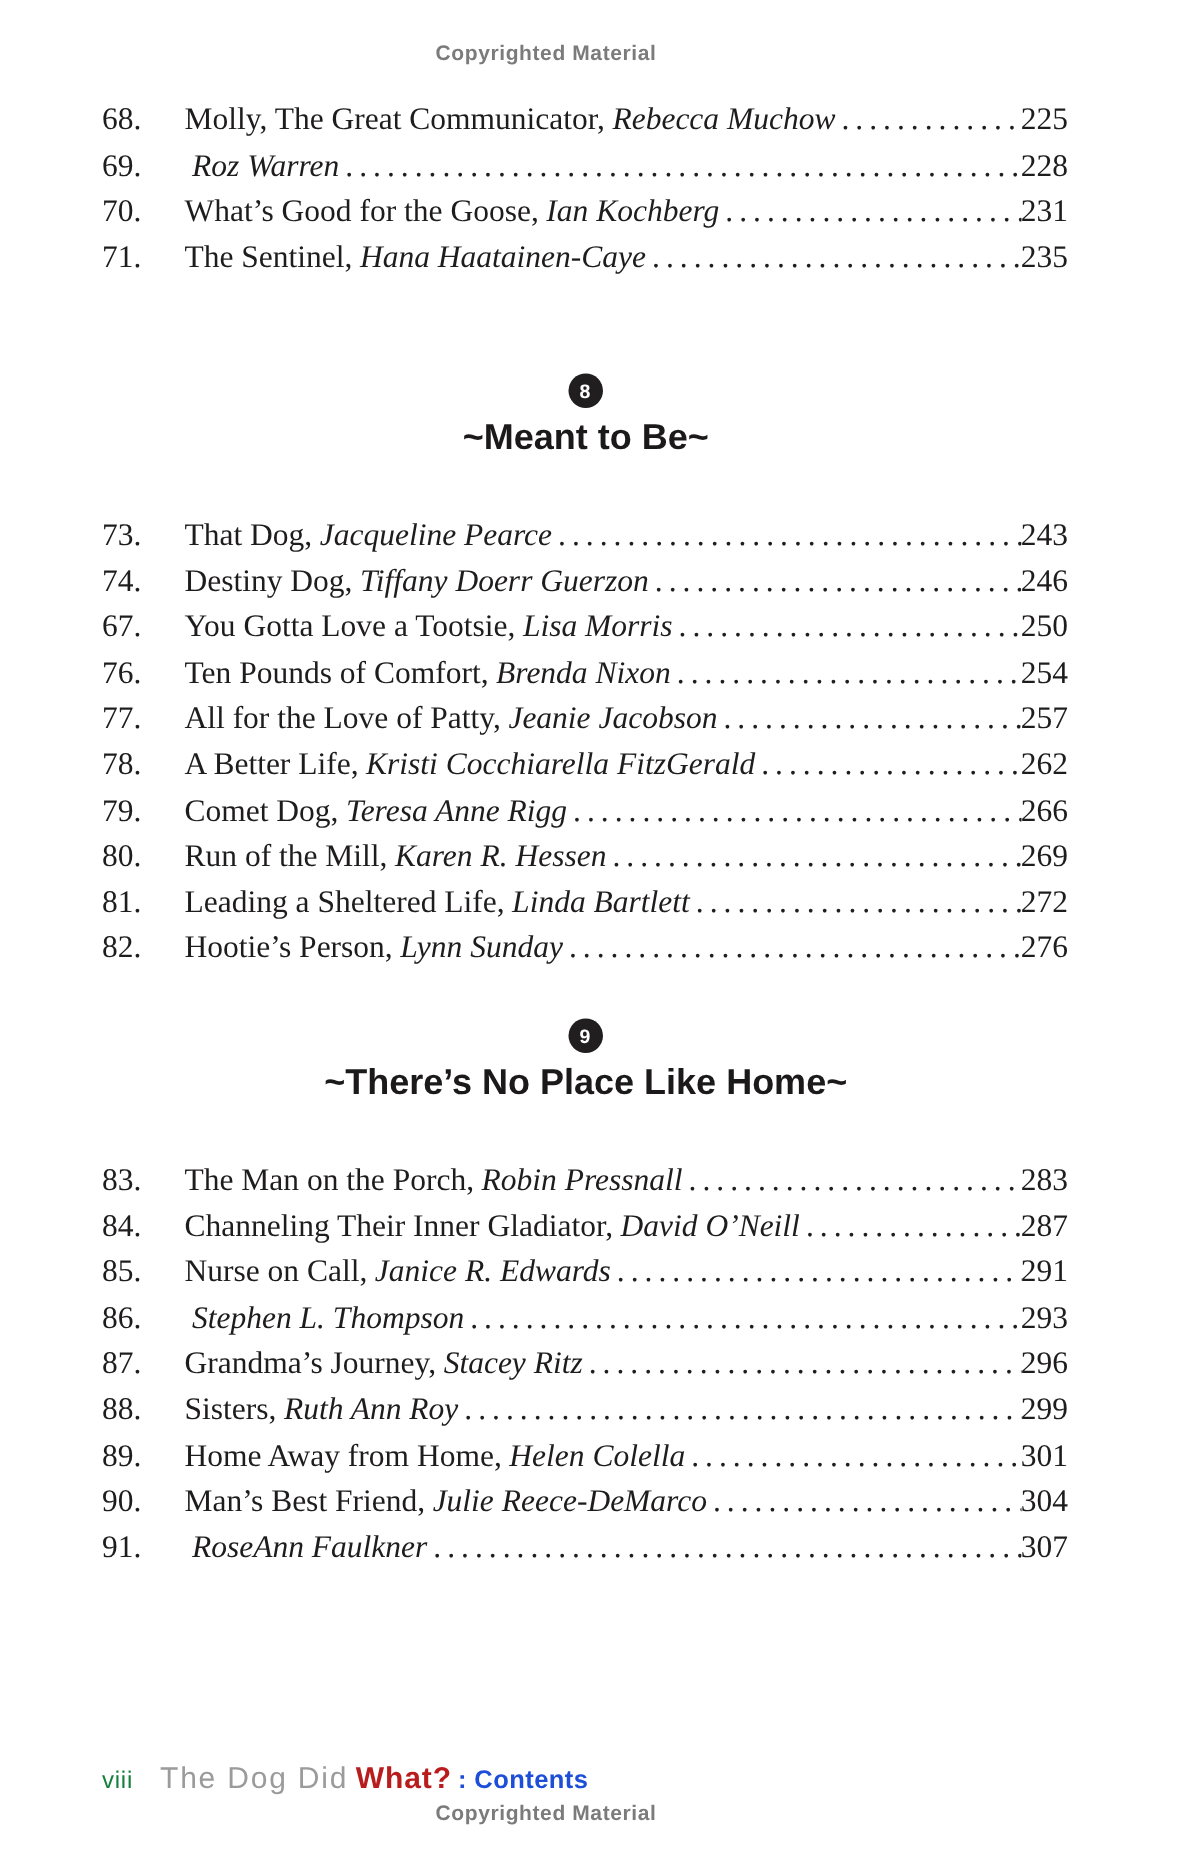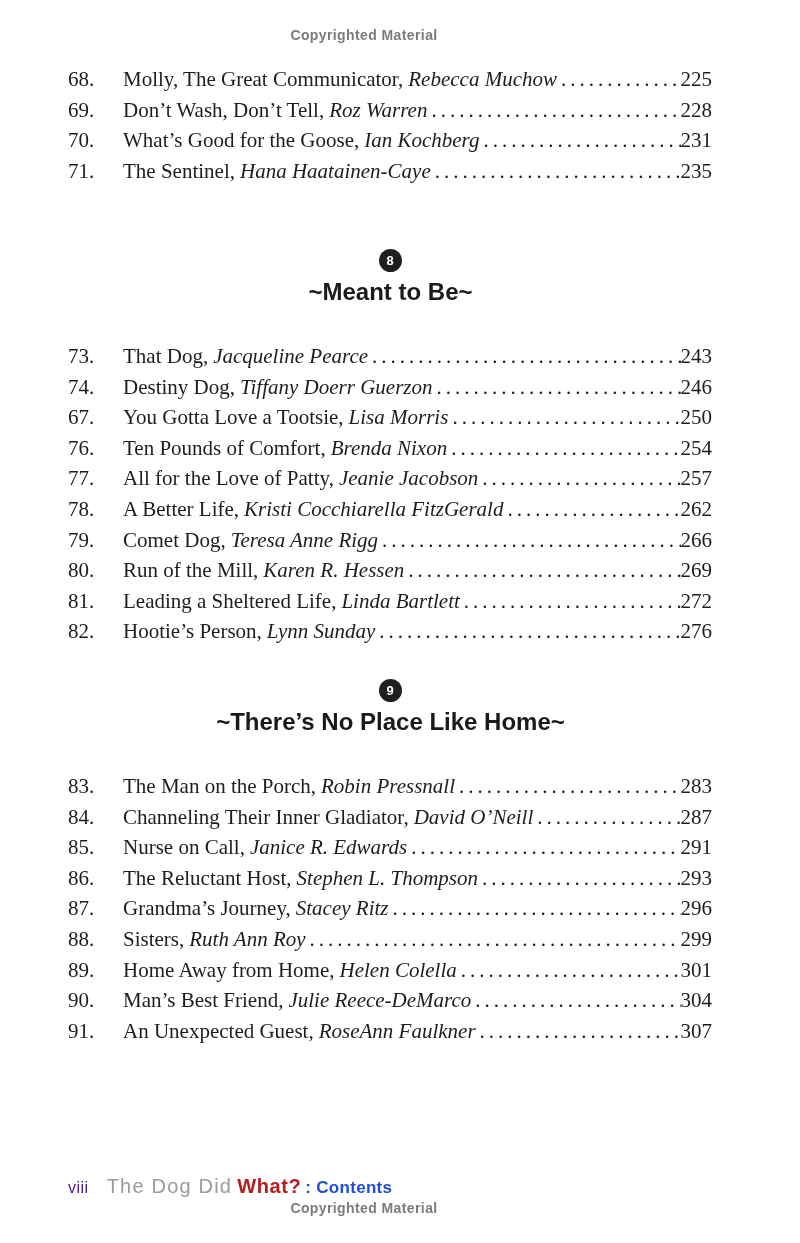--- a/index.html
+++ b/index.html
@@ -41,21 +41,21 @@
     position:absolute;left:1px;right:0;text-align:center;
     font-family:"Liberation Sans",sans-serif;font-weight:600;
     font-size:24px;color:#1b191a;
   }
   .heading-8{top:278px;}
   .heading-9{top:708px;}
   .footer-line{
     position:absolute;left:68px;top:1175px;white-space:nowrap;
     font-family:"Liberation Sans",sans-serif;
   }
-  .folio{font-size:16px;color:#4c1d95;letter-spacing:.5px;margin-right:18px;}
+  .folio{font-size:16px;color:#15803d;letter-spacing:.5px;margin-right:18px;}
   .ft-light{font-size:20px;color:#9b9b9b;letter-spacing:1.2px;}
   .ft-bold{font-size:20px;color:#b91c1c;font-weight:bold;letter-spacing:.6px;margin-left:5px;}
   .ft-contents{font-size:17px;color:#1d4ed8;font-weight:bold;letter-spacing:.3px;margin-left:4px;}
 </style>
 </head>
 <body>
 
 <div class="copyright top">Copyrighted Material</div>
 
 <div class="content">
@@ -63,21 +63,20 @@
   <div class="toc-list list-1">
     <div class="r">
       <span class="n">68.</span>
         <span class="t">Molly, The Great Communicator,</span>
         <span class="a">Rebecca Muchow</span>
         <span class="d"></span>
         <span class="p">225</span>
     </div>
     <div class="r">
       <span class="n">69.</span>
-        <span class="t">Don’t Wash, Don’t Tell,</span>
         <span class="a">Roz Warren</span>
         <span class="d"></span>
         <span class="p">228</span>
     </div>
     <div class="r">
       <span class="n">70.</span>
         <span class="t">What’s Good for the Goose,</span>
         <span class="a">Ian Kochberg</span>
         <span class="d"></span>
         <span class="p">231</span>
@@ -191,21 +190,20 @@
     </div>
     <div class="r">
       <span class="n">85.</span>
         <span class="t">Nurse on Call,</span>
         <span class="a">Janice R. Edwards</span>
         <span class="d"></span>
         <span class="p">291</span>
     </div>
     <div class="r">
       <span class="n">86.</span>
-        <span class="t">The Reluctant Host,</span>
         <span class="a">Stephen L. Thompson</span>
         <span class="d"></span>
         <span class="p">293</span>
     </div>
     <div class="r">
       <span class="n">87.</span>
         <span class="t">Grandma’s Journey,</span>
         <span class="a">Stacey Ritz</span>
         <span class="d"></span>
         <span class="p">296</span>
@@ -226,21 +224,20 @@
     </div>
     <div class="r">
       <span class="n">90.</span>
         <span class="t">Man’s Best Friend,</span>
         <span class="a">Julie Reece-DeMarco</span>
         <span class="d"></span>
         <span class="p">304</span>
     </div>
     <div class="r">
       <span class="n">91.</span>
-        <span class="t">An Unexpected Guest,</span>
         <span class="a">RoseAnn Faulkner</span>
         <span class="d"></span>
         <span class="p">307</span>
     </div>
   </div>
 
 </div>
 
 <div class="footer-line">
   <span class="folio">viii</span><span class="ft-light">The Dog Did</span><span class="ft-bold">What?</span><span class="ft-contents">: Contents</span>

